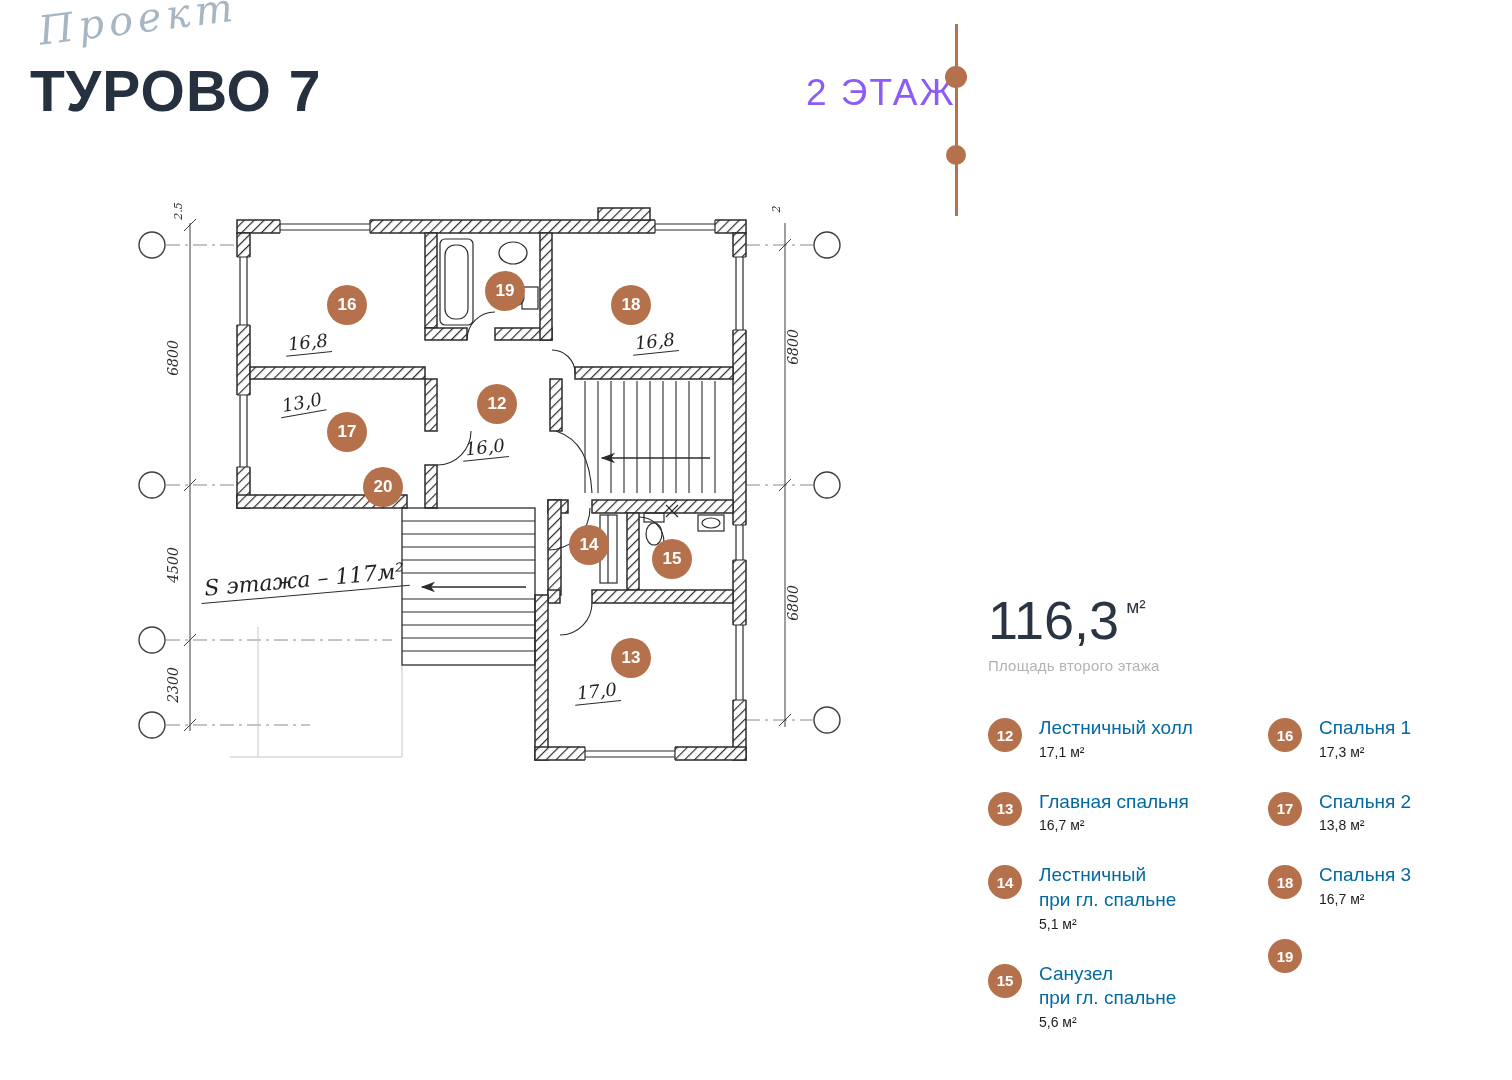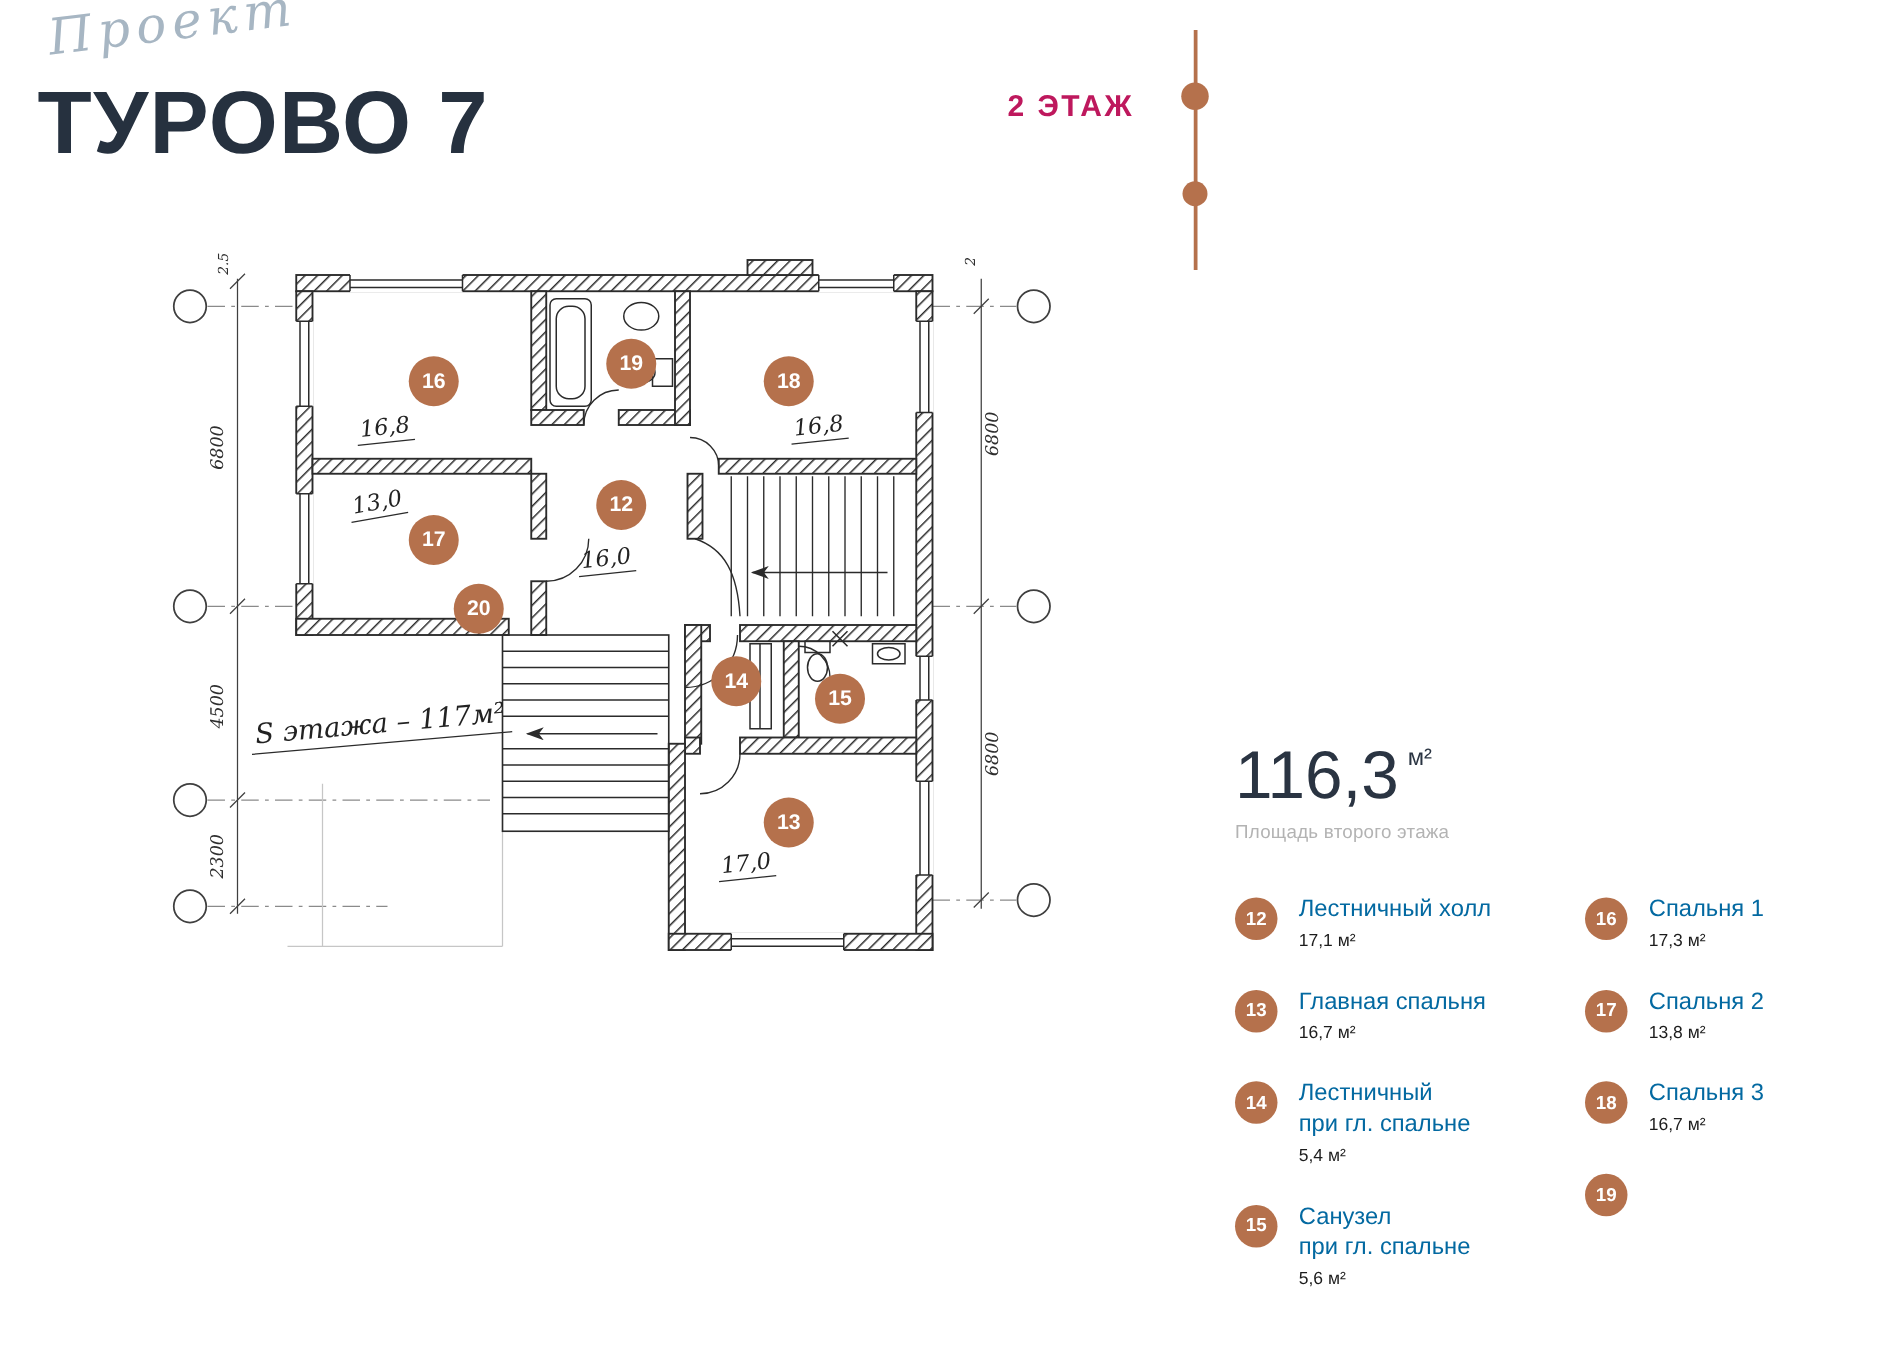--- a/index.html
+++ b/index.html
@@ -9,25 +9,25 @@
 
   
   .logo-script {
     position:absolute; left:36px; top:8px;
     font-family:"DejaVu Serif", serif; font-style:italic;
     font-size:40px; color:#a7b6c3; letter-spacing:5px;
     transform:rotate(-7deg); transform-origin:left top;
   }
   .page-title {
     position:absolute; left:30px; top:62px;
-    font-size:71px; font-weight:700; letter-spacing:1px; color:#26313f; line-height:1.05;
+    font-size:57px; font-weight:700; letter-spacing:1px; color:#26313f; line-height:1.05;
   }
   .floor-label {
     position:absolute; left:806px; top:72px;
-    font-size:24px; font-weight:700; letter-spacing:2px; color:#be185d;
+    font-size:37px; font-weight:400; letter-spacing:2px; color:#8b5cf6;
   }
   .accent-line { position:absolute; left:955px; top:24px; width:3px; height:192px; background:#b5714c; }
   .accent-dot { position:absolute; border-radius:50%; background:#b5714c; }
   .dot1 { left:945px; top:66px; width:22px; height:22px; }
   .dot2 { left:946px; top:145px; width:20px; height:20px; }
 
   
   .plan { position:absolute; left:130px; top:195px; width:720px; height:580px; }
   .plan svg { position:absolute; inset:0; width:100%; height:100%; }
   .marker {
@@ -283,21 +283,21 @@
       <div class="legend-text">
         <div class="legend-name">Главная спальня</div>
         <div class="legend-area">16,7 м²</div>
       </div>
     </div>
     <div class="legend-item">
       <div class="legend-badge">14</div>
       <div class="legend-text">
         <div class="legend-name">Лестничный
 при гл. спальне</div>
-        <div class="legend-area">5,4 м²</div>
+        <div class="legend-area">5,1 м²</div>
       </div>
     </div>
     <div class="legend-item">
       <div class="legend-badge">15</div>
       <div class="legend-text">
         <div class="legend-name">Санузел
 при гл. спальне</div>
         <div class="legend-area">5,6 м²</div>
       </div>
     </div>

